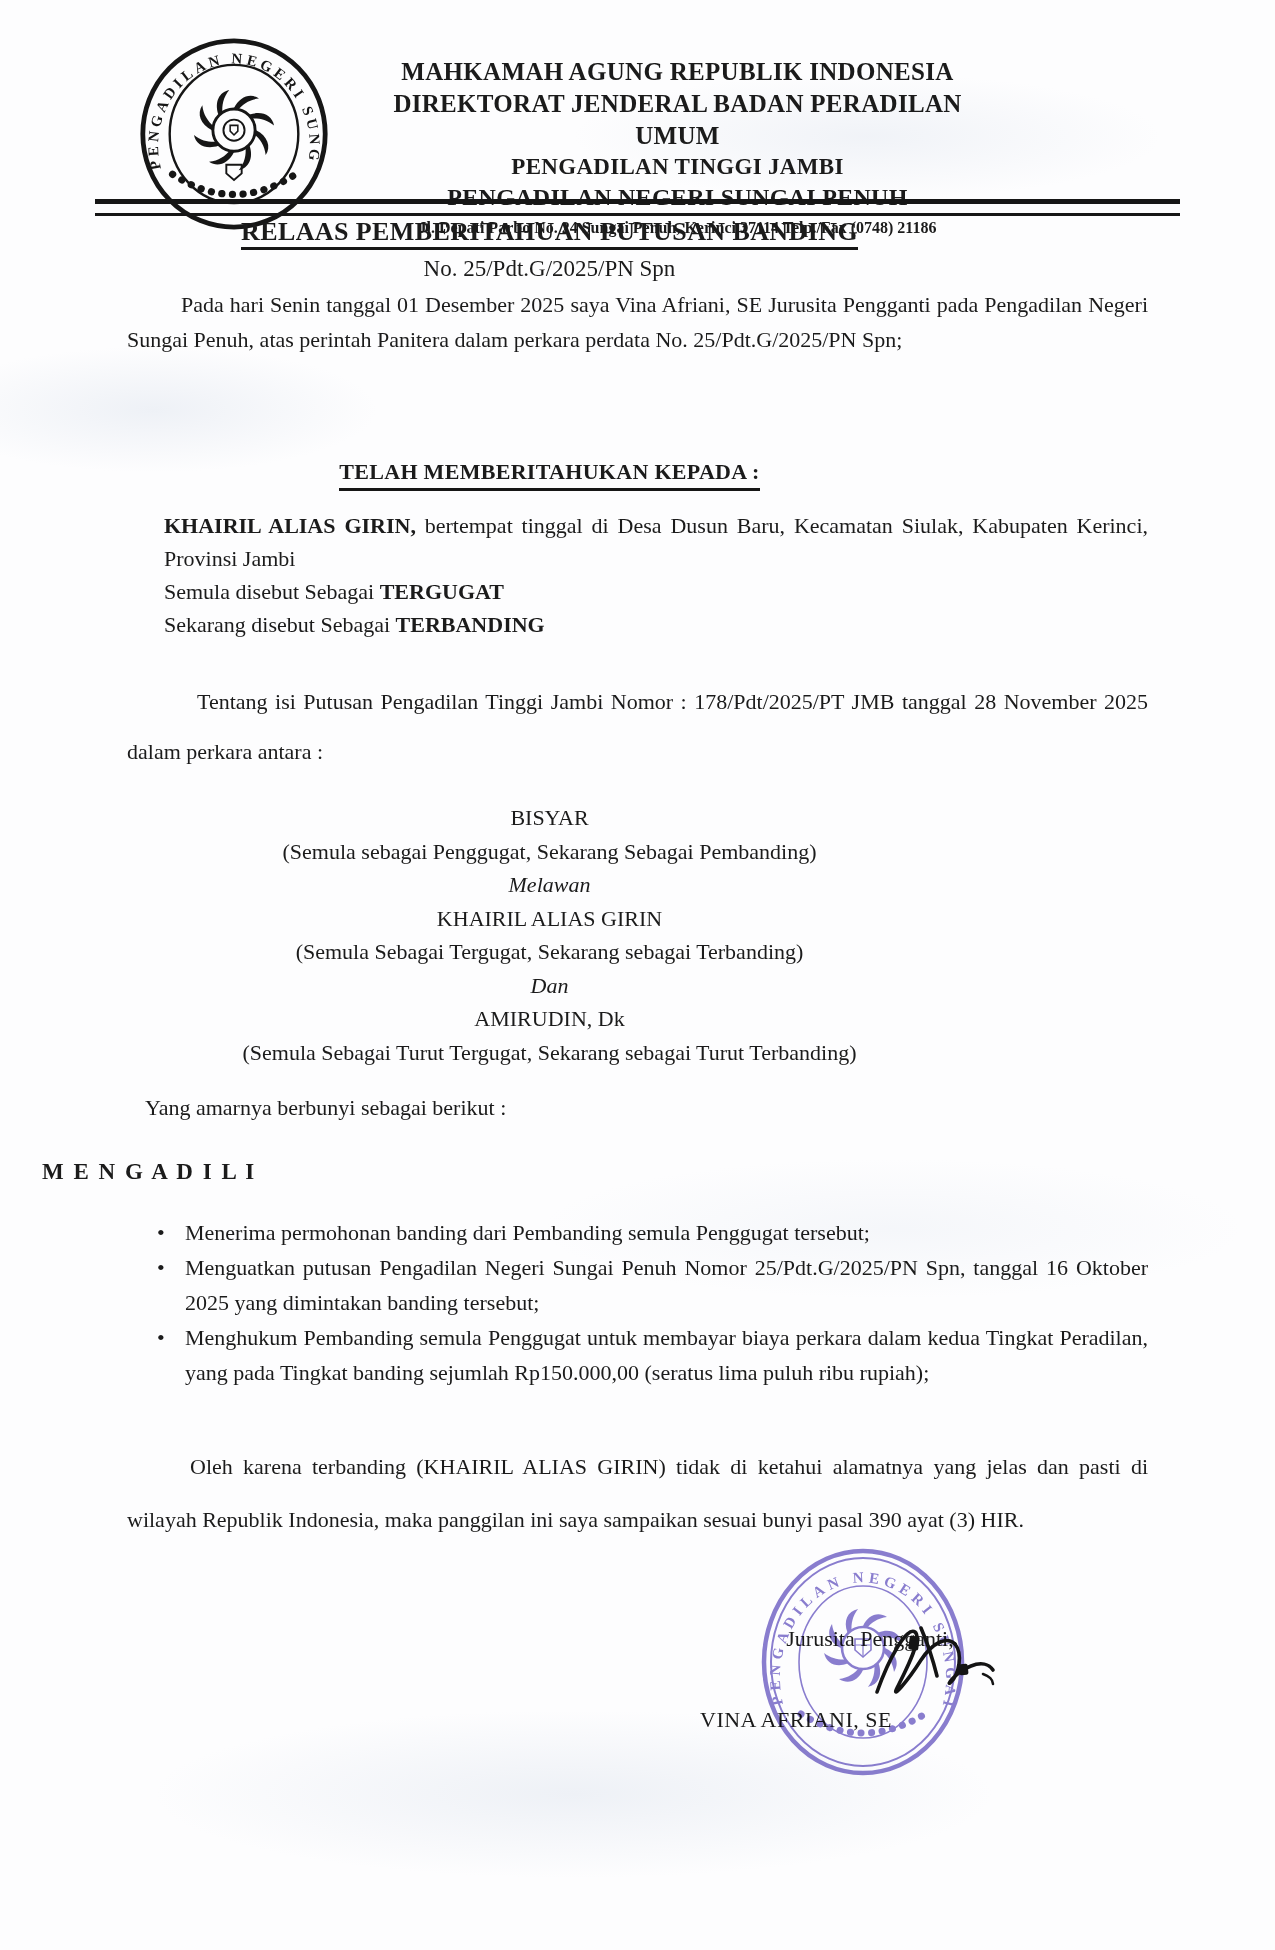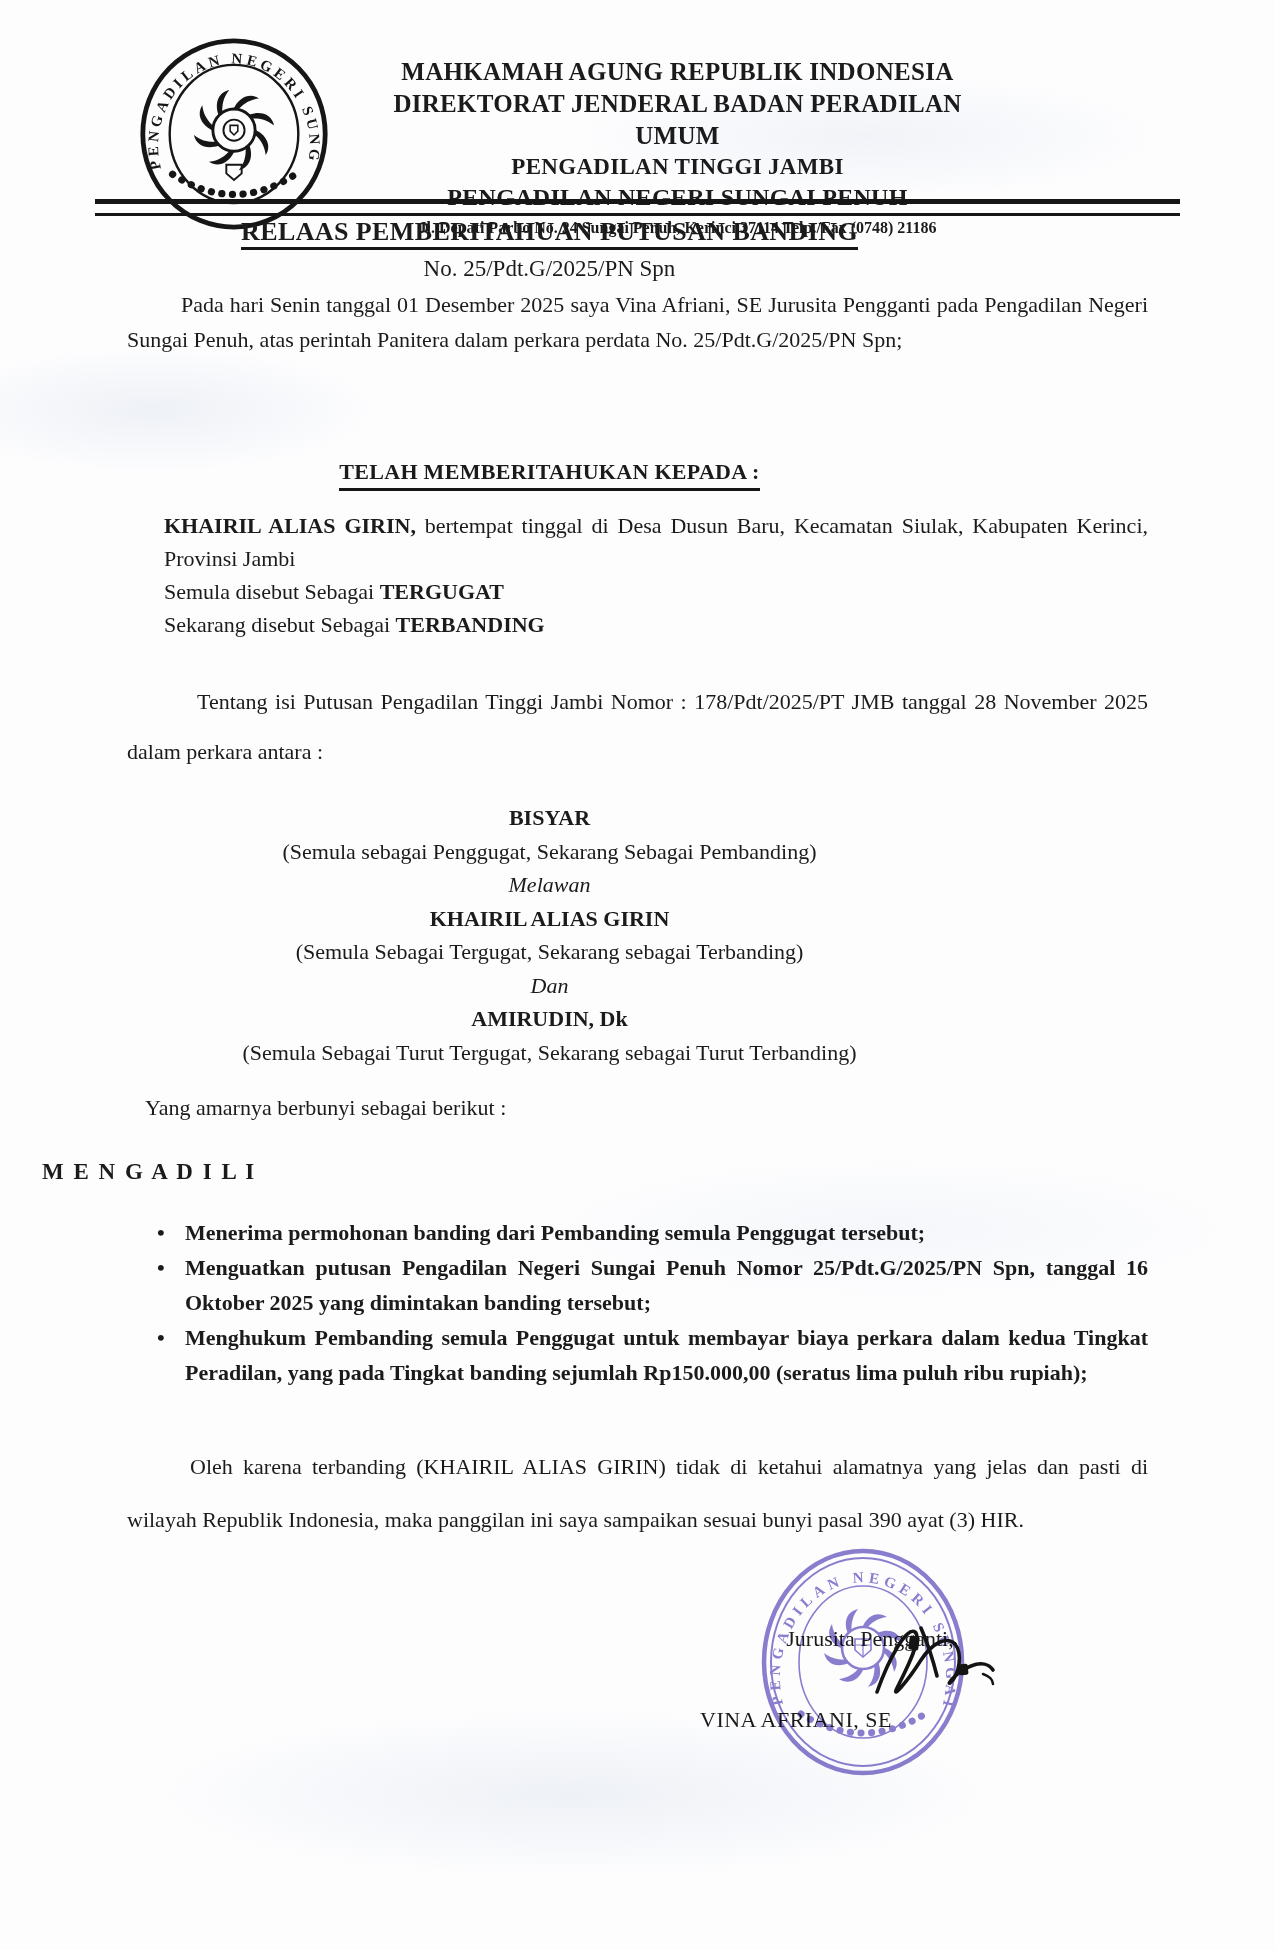--- a/index.html
+++ b/index.html
@@ -34,26 +34,26 @@
   .body{position:absolute;top:288px;left:127px;width:1021px;font-size:22px;}
   p{margin:0;}
   .opening{line-height:34.5px;text-align:justify;text-indent:54px;}
   .notify-heading{margin-top:102px;text-align:center;transform:translateX(-88px);
                   font-weight:bold;font-size:22px;}
   .notify-heading .u{display:inline-block;border-bottom:3px solid #161616;padding-bottom:3px;letter-spacing:.3px;}
   .recipient{margin-top:18px;margin-left:37px;line-height:33px;}
   .recipient .just{text-align:justify;}
   .regarding{margin-top:36px;line-height:50px;text-align:justify;text-indent:70px;}
   .parties{margin-top:24px;line-height:33.5px;text-align:center;transform:translateX(-88px);}
-  .party-name{font-weight:bold;}
+  .party-name{font-weight:normal;}
   .party-sep{font-style:italic;}
   .amar-intro{margin-top:22px;margin-left:18px;line-height:34px;}
   .verdict-heading{margin-top:34px;text-align:left;transform:translateX(-85px);
                    font-weight:bold;font-size:23px;letter-spacing:2px;}
-  .verdict-list{margin:30px 0 0 0;padding:0;list-style:none;line-height:35px;font-weight:bold;}
+  .verdict-list{margin:30px 0 0 0;padding:0;list-style:none;line-height:35px;}
   .verdict-list li{position:relative;padding-left:58px;text-align:justify;}
   .verdict-list li::before{content:"\2022";position:absolute;left:30px;font-size:22px;}
   .closing{margin-top:50px;line-height:53px;text-align:justify;text-indent:63px;}
   
   .sig-role{position:absolute;top:1626px;left:700px;width:340px;text-align:center;font-size:22px;z-index:2;}
   .sig-name{position:absolute;top:1707px;left:700px;width:340px;font-size:22px;letter-spacing:.5px;z-index:2;}
   .stamp{position:absolute;top:1546px;left:757px;width:212px;height:232px;z-index:3;
          opacity:.88;mix-blend-mode:multiply;}
   .scribble{position:absolute;top:1612px;left:855px;width:170px;height:98px;z-index:4;}
 </style>

